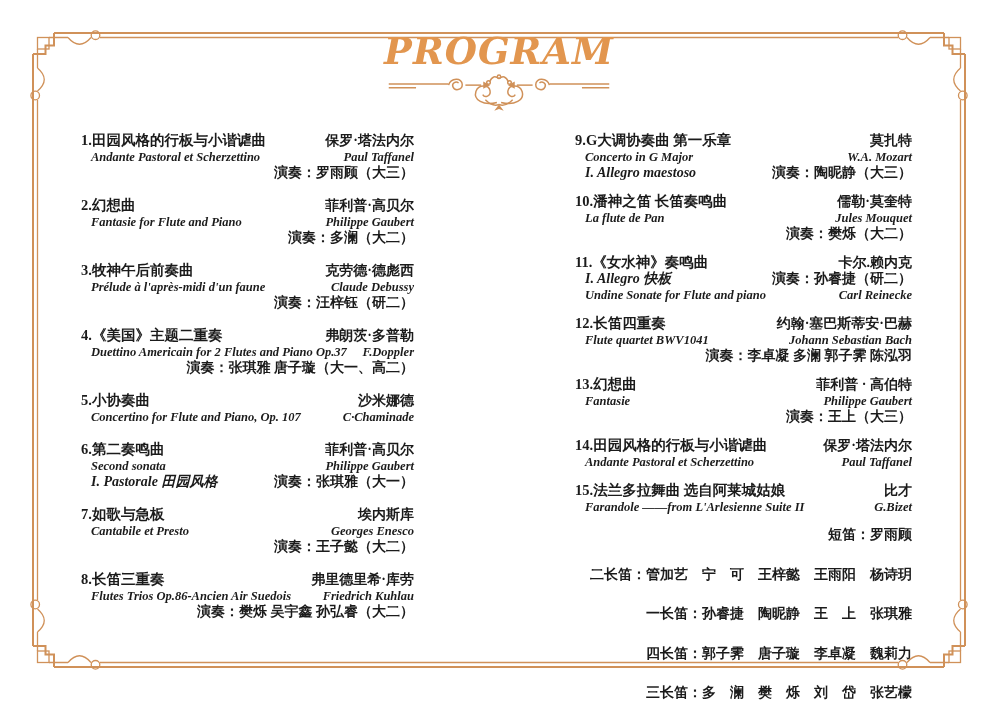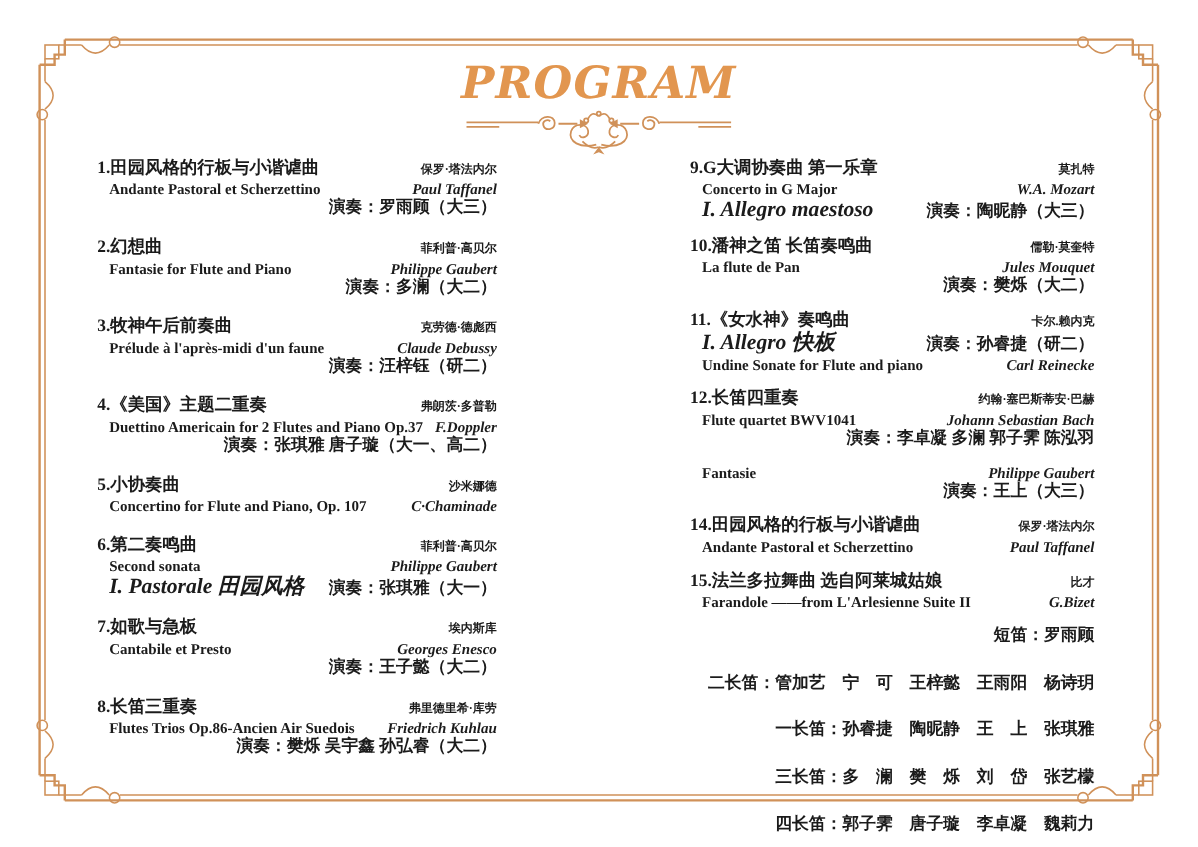--- a/index.html
+++ b/index.html
@@ -6,37 +6,37 @@
     --accent-color:#E2964F;
     --frame-color:#D09159;
     --ink:#1b1b1b;
   }
   html,body{margin:0;padding:0;background:#ffffff;}
   .page{
     position:relative;width:998px;height:706px;background:#ffffff;overflow:hidden;
     font-family:"Liberation Serif",serif;color:var(--ink);
   }
   .frame-svg{position:absolute;left:0;top:0;color:var(--frame-color);}
-  .header{position:absolute;left:0;right:0;top:50px;text-align:center;}
+  .header{position:absolute;left:0;right:0;top:32px;text-align:center;}
   .header h1{
     margin:0;font-family:"DejaVu Serif",serif;font-style:italic;font-weight:700;
     font-size:37px;letter-spacing:1px;color:var(--accent-color);line-height:38px;
   }
   .flourish{margin-top:2px;color:var(--frame-color);}
   .col{position:absolute;top:132px;}
   .col-left{left:81px;width:333px;}
   .col-right{left:575px;width:337px;}
   .item{margin-bottom:16px;}
   .col-right .item{margin-bottom:12px;}
   .row{display:flex;justify-content:space-between;align-items:baseline;line-height:16px;white-space:nowrap;}
   .zh-title{font-weight:700;font-size:14.5px;}
-  .composer-zh{font-weight:700;font-size:10px;}
-  .en-left{font-weight:700;font-size:12.5px;padding-left:10px;}
+  .composer-zh{font-weight:700;font-size:14px;}
+  .en-left{font-style:italic;font-weight:700;font-size:12.5px;padding-left:10px;}
   .composer-en{font-style:italic;font-weight:700;font-size:12.5px;}
-  .extra{font-style:italic;font-weight:700;font-size:18px;padding-left:10px;}
+  .extra{font-style:italic;font-weight:700;font-size:14px;padding-left:10px;}
   .performer{font-weight:700;font-size:14px;}
   .roster{margin-top:-12px;}
   .roster-line{text-align:right;font-weight:700;font-size:14px;line-height:15.5px;white-space:nowrap;margin-top:24px;}
 </style>
 </head>
 <body>
 
 <div class="page">
 
   <svg class="frame-svg" width="998" height="706" viewBox="0 0 998 706" aria-hidden="true">
@@ -257,20 +257,24 @@
             <span class="composer-en">Johann Sebastian Bach</span>
           </div>
           <div class="row">
             <span class="extra"></span>
             <span class="performer">演奏：李卓凝 多澜 郭子霁 陈泓羽</span>
           </div>
         </div>
 
         <div class="item">
           <div class="row">
+            <span class="zh-title"><span>13.</span><span>幻想曲</span></span>
+            <span class="composer-zh">菲利普 · 高伯特</span>
+          </div>
+          <div class="row">
             <span class="en-left">Fantasie</span>
             <span class="composer-en">Philippe Gaubert</span>
           </div>
           <div class="row">
             <span class="extra"></span>
             <span class="performer">演奏：王上（大三）</span>
           </div>
         </div>
 
         <div class="item">
@@ -297,23 +301,23 @@
         </div>
       </div>
     <div class="roster">
 
         <div class="roster-line">短笛：罗雨顾</div>
 
         <div class="roster-line">二长笛：管加艺　宁　可　王梓懿　王雨阳　杨诗玥</div>
 
         <div class="roster-line">一长笛：孙睿捷　陶昵静　王　上　张琪雅</div>
 
+        <div class="roster-line">四长笛：郭子霁　唐子璇　李卓凝　魏莉力</div>
+
         <div class="roster-line">三长笛：多　澜　樊　烁　刘　岱　张艺檬</div>
 
-        <div class="roster-line">四长笛：郭子霁　唐子璇　李卓凝　魏莉力</div>
-
         <div class="roster-line">中音长笛：陈泓羽　李昊儒　汪梓钰</div>
 
         <div class="roster-line">低音长笛：李东晓　吴宇鑫</div>
       </div>
   </div>
 
 </div>
 
 </body></html>

